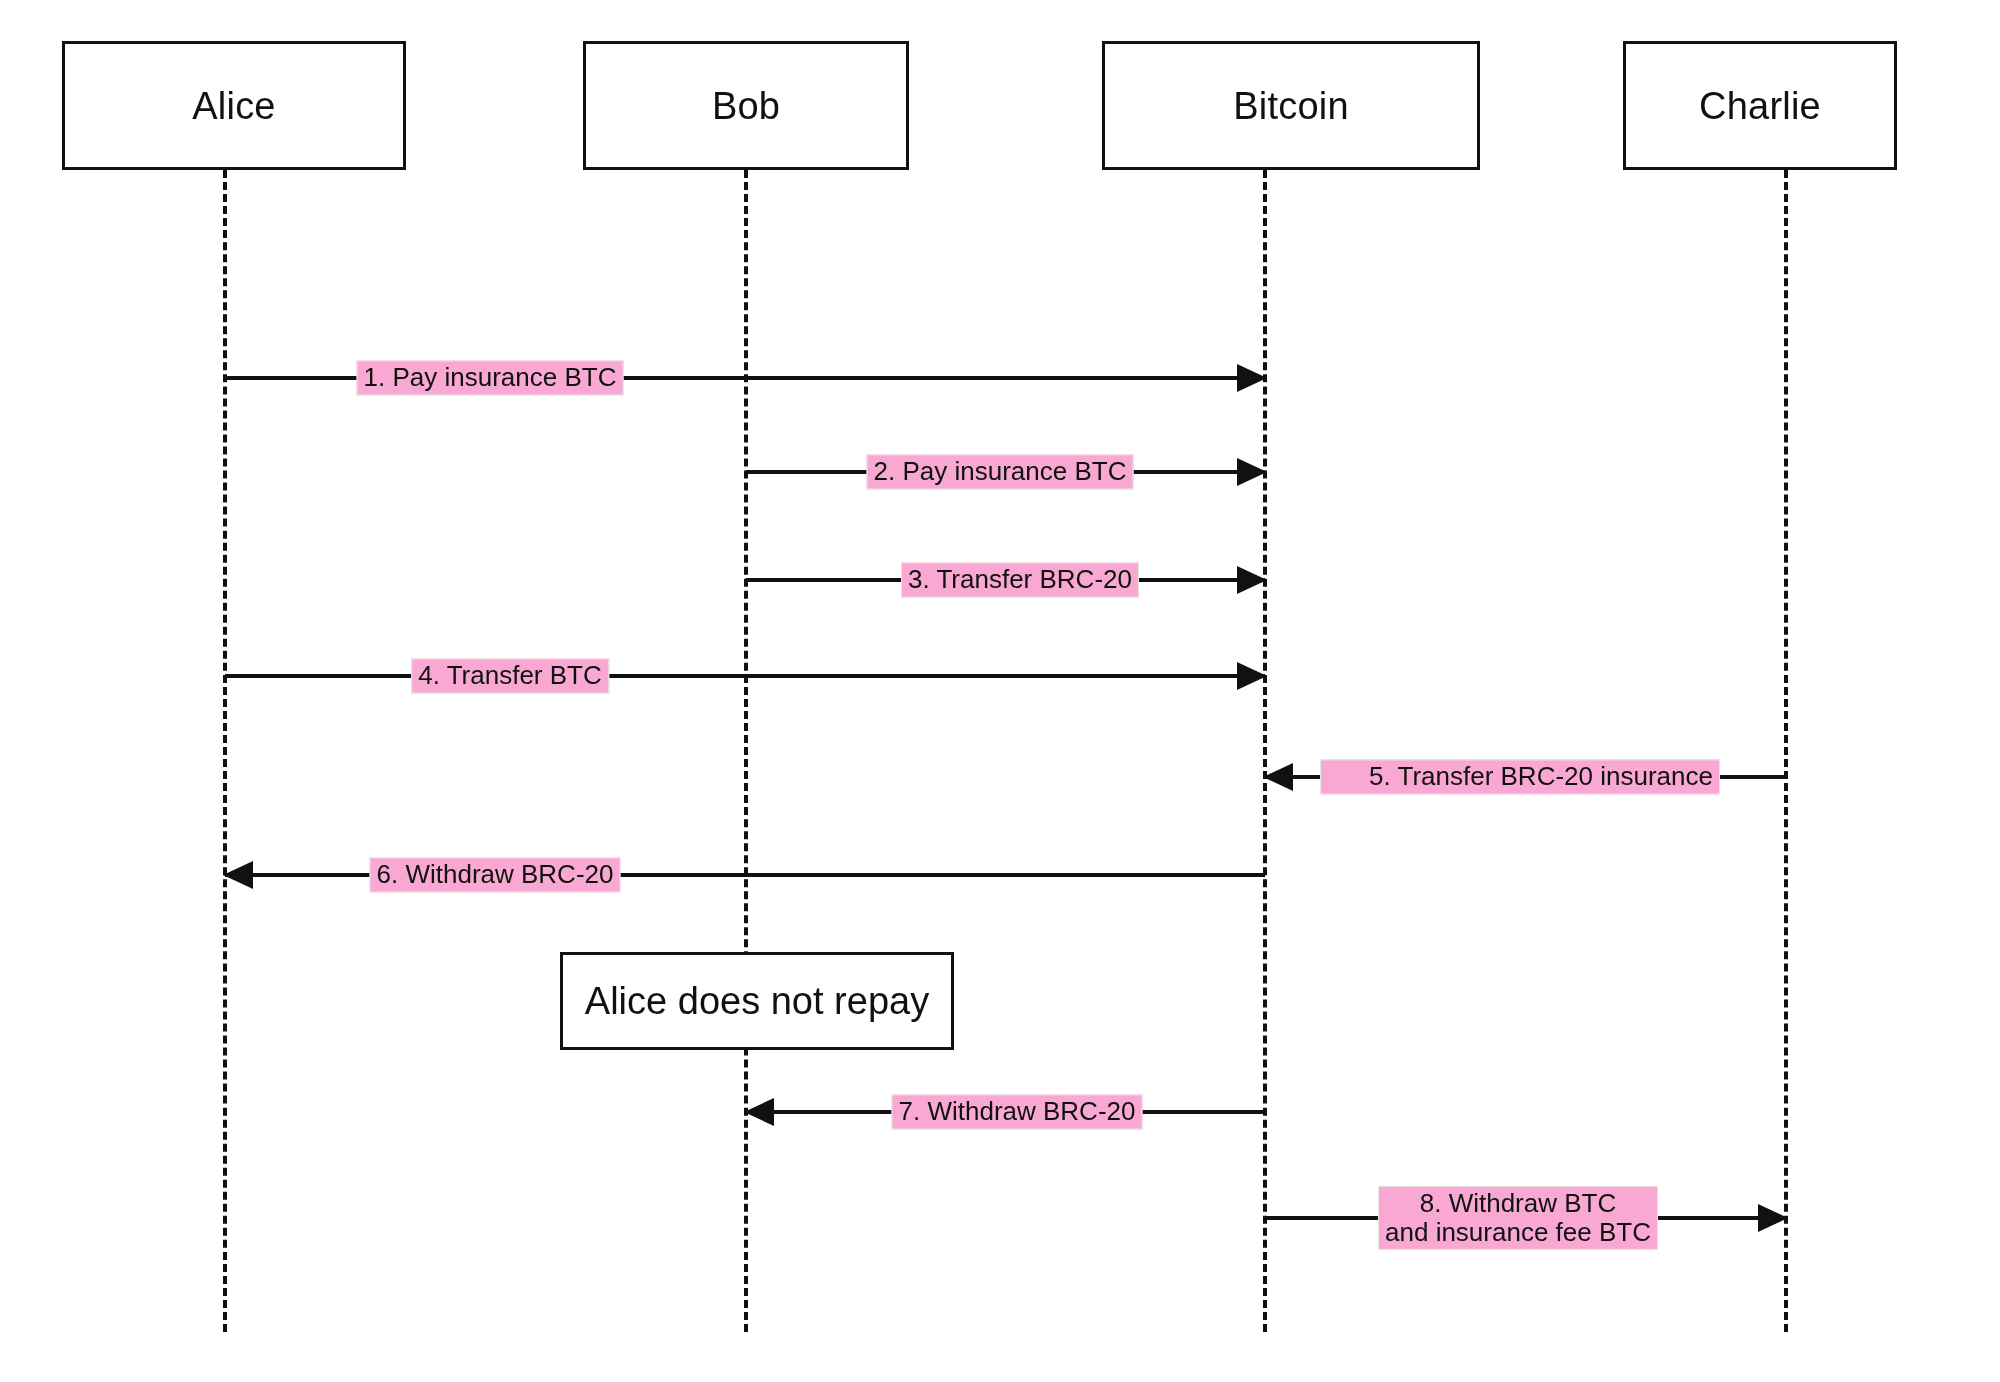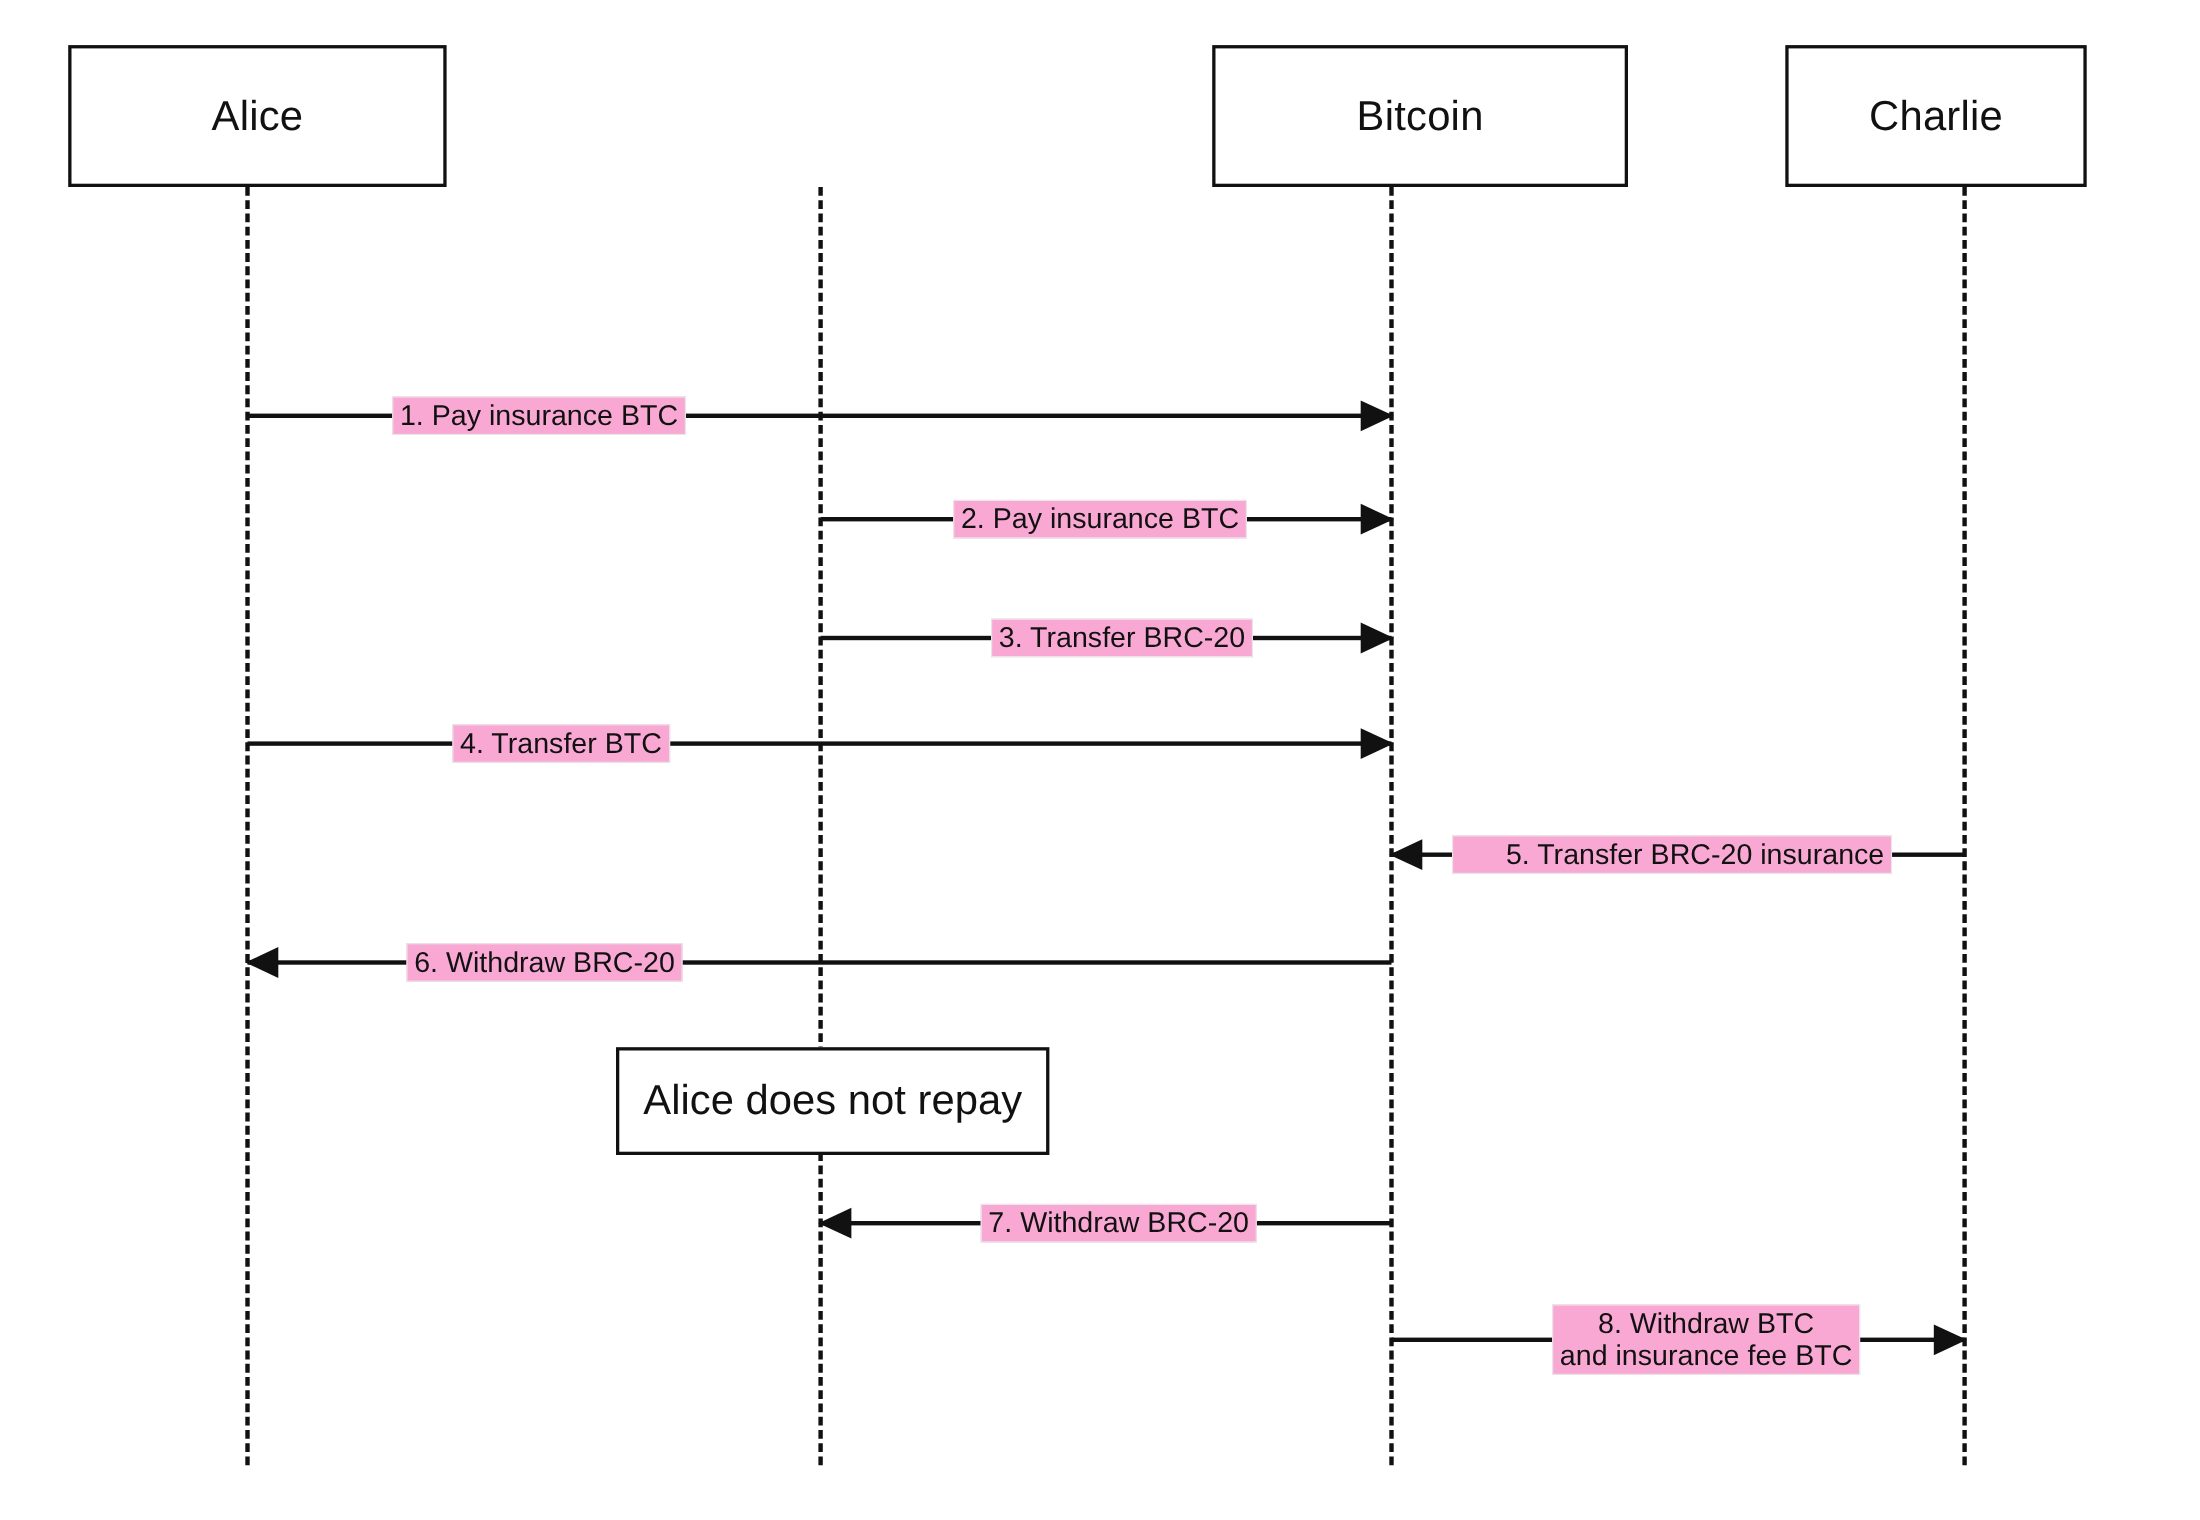--- a/index.html
+++ b/index.html
@@ -80,21 +80,20 @@
     font-size: 26px;
     line-height: 1.12;
     color: #111111;
     white-space: nowrap;
     text-align: center;
     transform: translate(-50%, -50%);
     box-sizing: border-box;
   }
   .msg-label.two-line {
     white-space: normal;
-    margin-left: 33px;
   }
 
   
   .note-box {
     position: absolute;
     box-sizing: border-box;
     border: 3px solid #111111;
     background: #ffffff;
     display: flex;
     align-items: center;
@@ -113,20 +112,23 @@
 
 <div id="canvas">
 
   <div class="lifeline" id="ll-0" style="left: 223px; top: 170px; height: 1162px;"></div>
   <div class="lifeline" id="ll-1" style="left: 744px; top: 170px; height: 1162px;"></div>
   <div class="lifeline" id="ll-2" style="left: 1263px; top: 170px; height: 1162px;"></div>
   <div class="lifeline" id="ll-3" style="left: 1784px; top: 170px; height: 1162px;"></div>
 
   <div class="participant-box" id="pb-0" style="left: 62px; top: 41px; width: 344px; height: 129px;">
     <span class="participant-label">Alice</span>
+  </div>
+  <div class="participant-box" id="pb-1" style="left: 583px; top: 41px; width: 326px; height: 129px;">
+    <span class="participant-label">Bob</span>
   </div>
   <div class="participant-box" id="pb-2" style="left: 1102px; top: 41px; width: 378px; height: 129px;">
     <span class="participant-label">Bitcoin</span>
   </div>
   <div class="participant-box" id="pb-3" style="left: 1623px; top: 41px; width: 274px; height: 129px;">
     <span class="participant-label">Charlie</span>
   </div>
 
   <div class="message" id="m-0" style="left: 225px; width: 1040px; top: 378px;">
     <div class="msg-line"></div>

